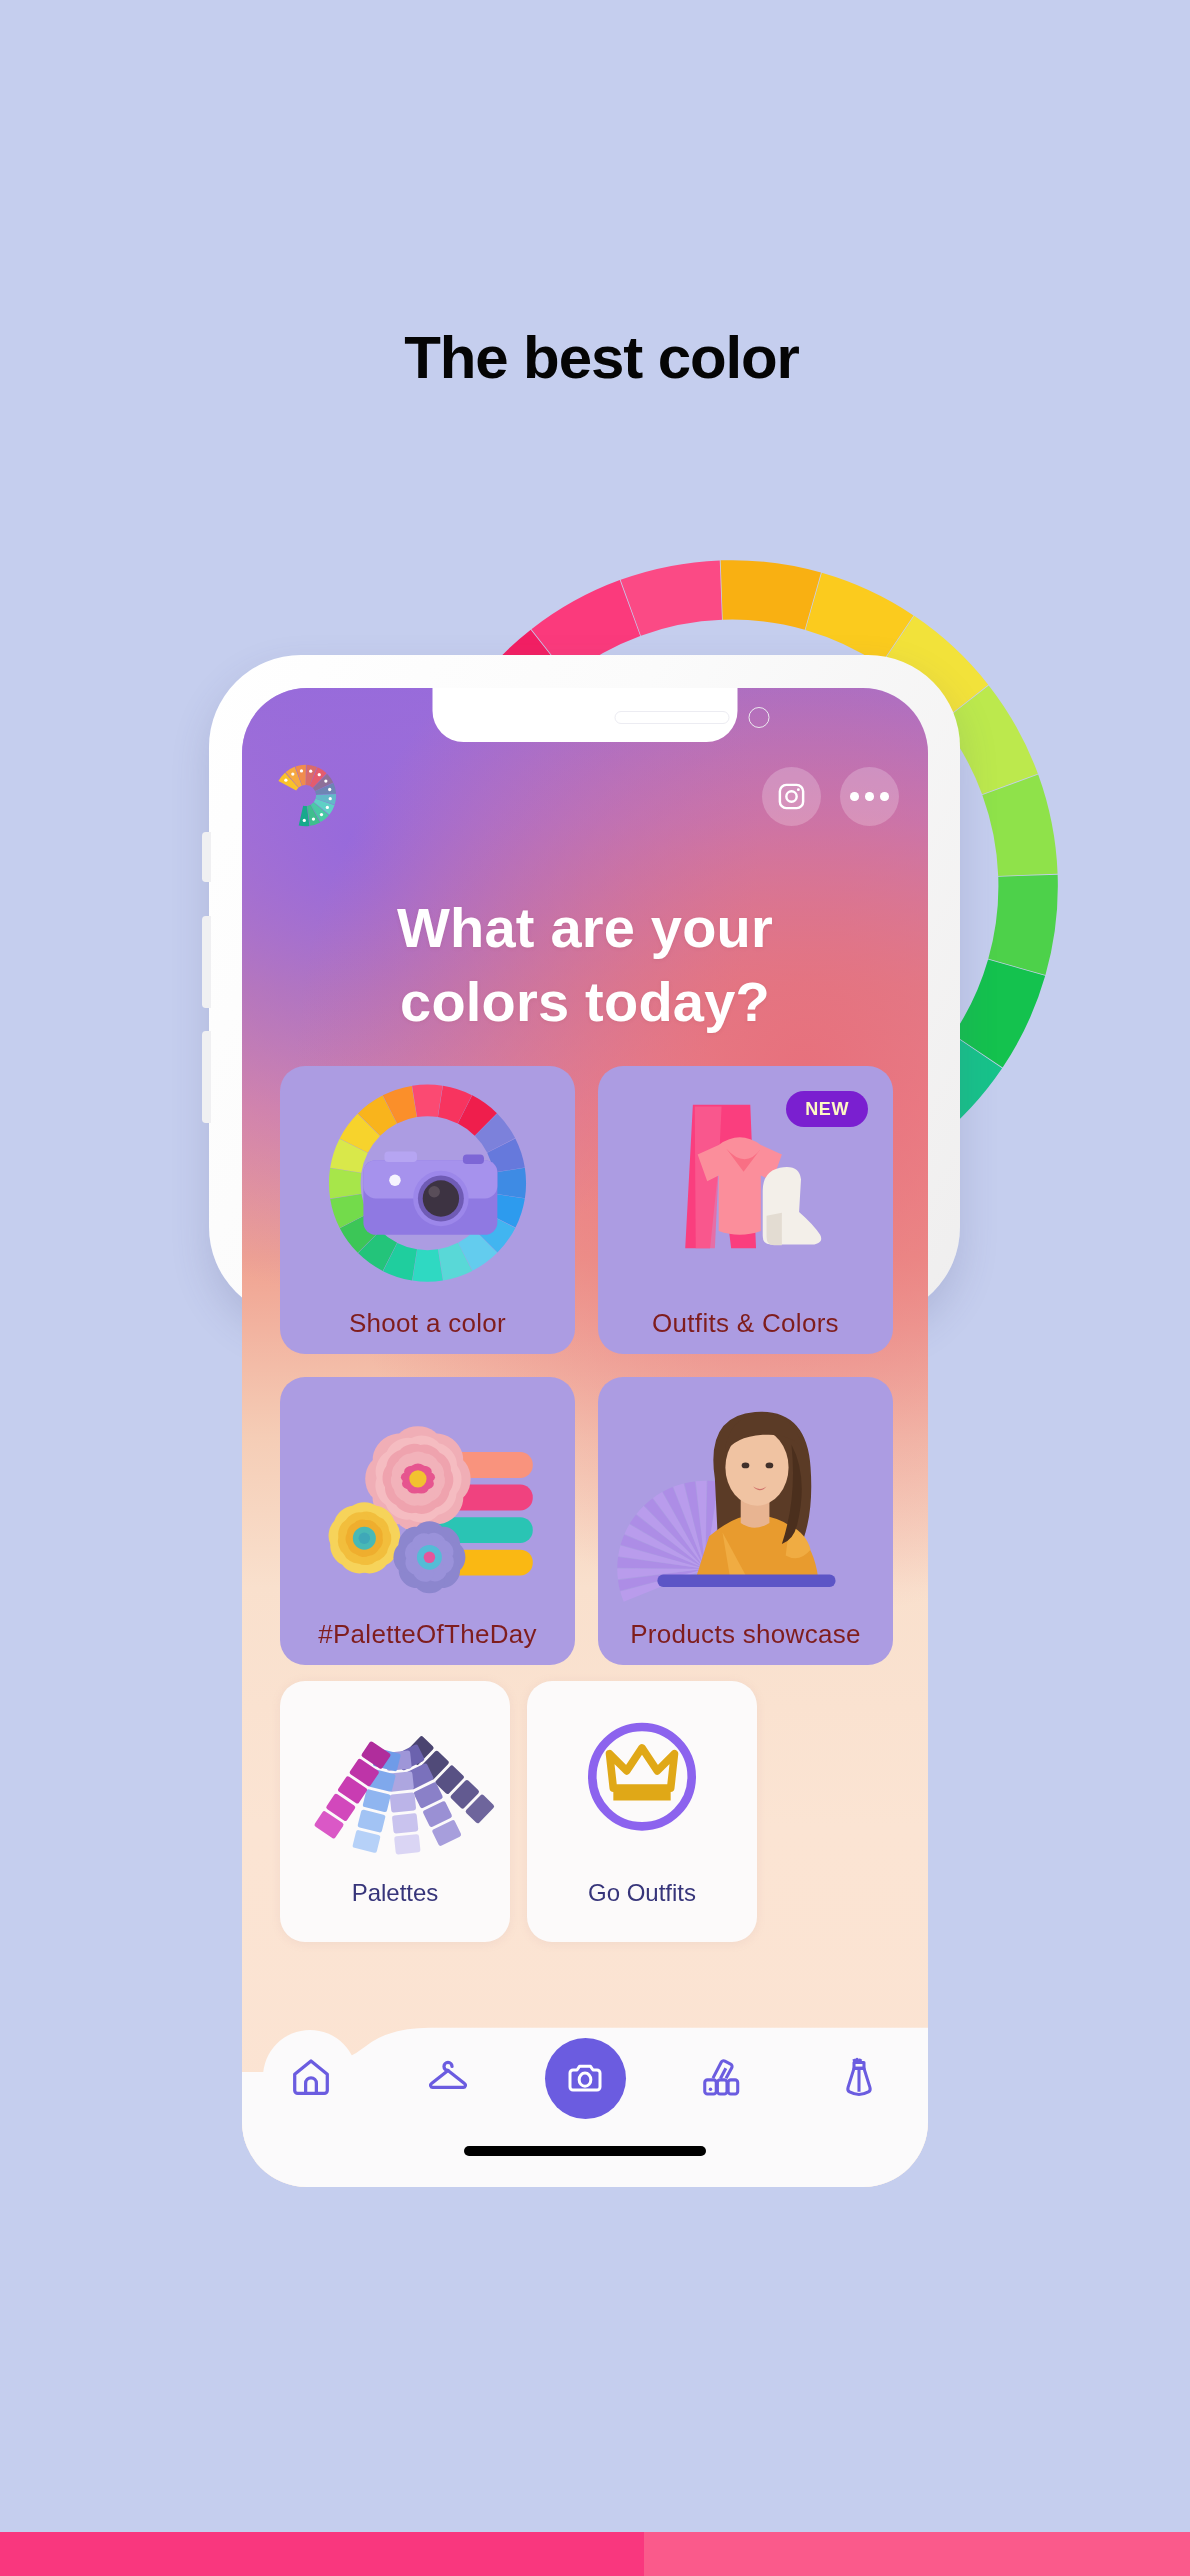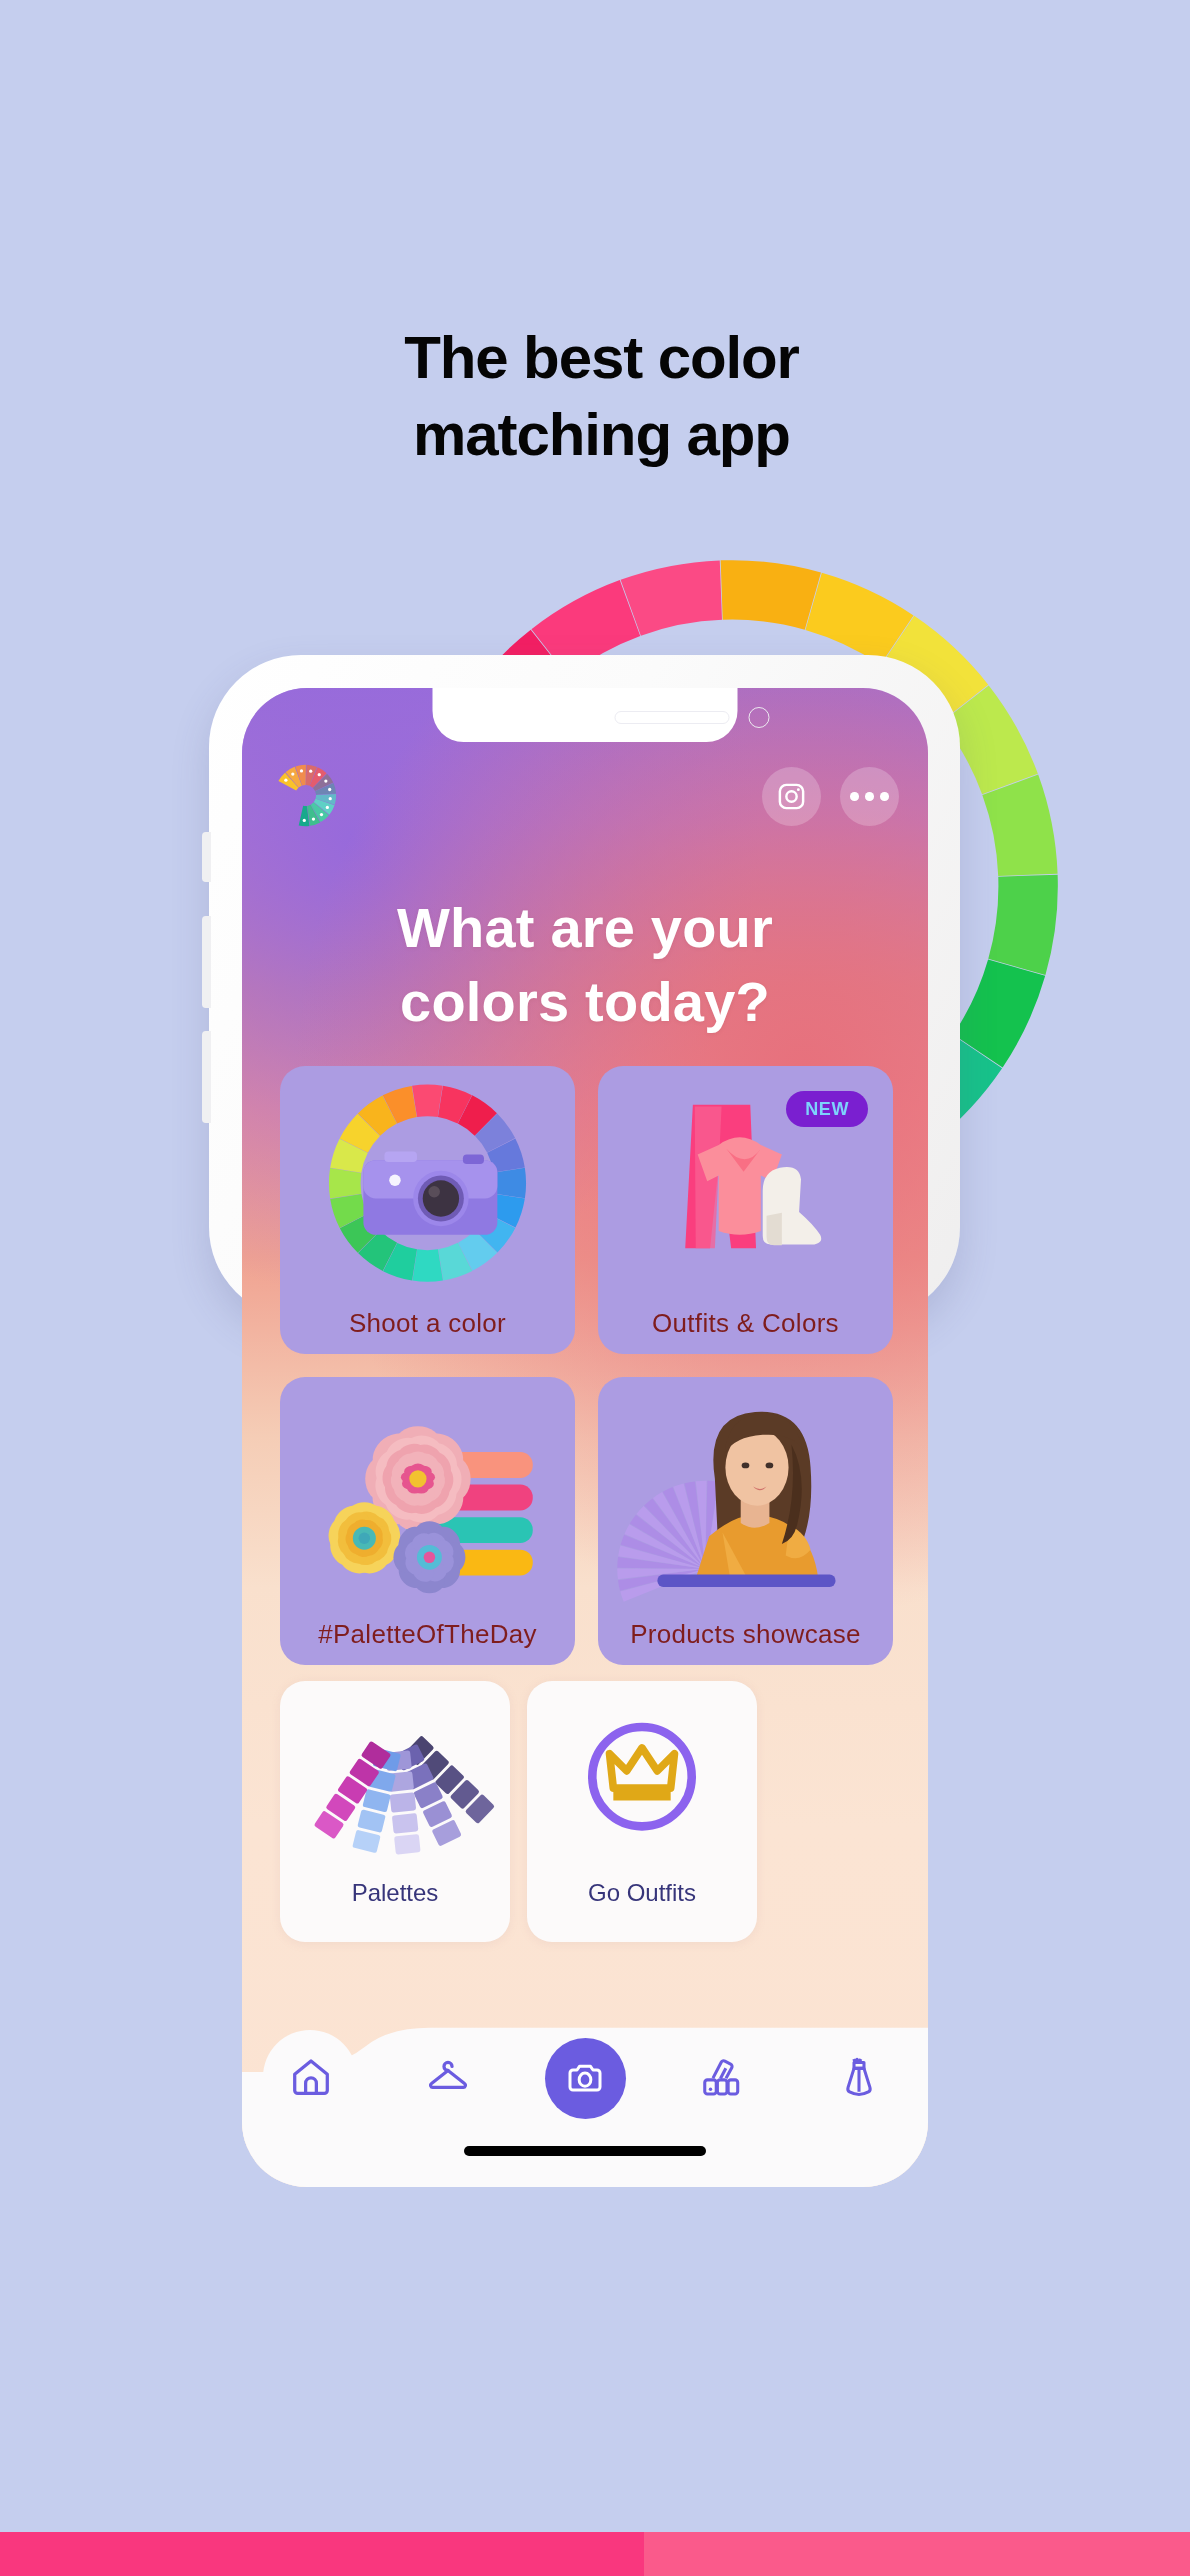--- a/index.html
+++ b/index.html
@@ -140,21 +140,21 @@
   .bcard .cap{
     position:absolute; bottom:15.3px; left:0; width:100%;
     text-align:center; color:#7f1d1d;
     font-size:26px; font-weight:500; letter-spacing:0.3px;
   }
   .bcard .art{
     position:absolute; top:9.6px; left:0; width:100%; height:222px;
   }
   .badge{
     position:absolute; top:25px; right:25px;
-    background:#7a1fd0; color:#7dd3fc;
+    background:#7a1fd0; color:#fef9c3;
     font-size:18px; font-weight:bold; letter-spacing:0.6px;
     padding:7.7px 19px; border-radius:29px;
     z-index:3;
   }
 
   
   .srow{
     position:absolute; top:993px; left:38px; width:724px;
     display:grid; grid-template-columns:1fr 1fr 1fr; gap:17px; z-index:7;
   }
@@ -194,21 +194,20 @@
   
   .strip{ position:absolute; left:0; bottom:0; width:1190px; height:44px; display:flex; z-index:10;}
   .strip .l{ width:644px; height:44px; background:#F9377E;}
   .strip .r{ flex:1; height:44px; background:#FA5A8B;}
 </style>
 </head>
 <body>
 
 <div class="headline">
   <span>The best color</span>
-  <span>matching app</span>
 </div>
 
 <div class="wheel-wrap">
   <svg width="690" height="690" viewBox="0 0 720 720">
     <g transform="translate(360,360)">
       <g id="ring">
           <path d="M-326.82897661902837 -93.71670097777988 A340 340 0 0 1 -282.3695557611983 -189.3869952748169 L-230.8786367694504 -154.8517196658797 A278 278 0 0 0 -267.23075147085257 -76.6271849171259 Z" fill="#E3104E"></path>
           <path d="M-281.87277466871416 -190.12558718005394 A340 340 0 0 1 -210.02560595652918 -267.37472738198863 L-171.7268189879856 -218.618159447626 A278 278 0 0 0 -230.47244517030157 -155.45562716486765 Z" fill="#F31F63"></path>
           <path d="M-209.32490161072383 -267.92365622628546 A340 340 0 0 1 -117.12288650639216 -319.18995826374424 L-95.76518367287359 -260.9847305803556 A278 278 0 0 0 -171.153890140533 -219.06698950266872 Z" fill="#FB3A7C"></path>
           <path d="M-116.28684873072736 -319.4954910672089 A340 340 0 0 1 -12.755362881874827 -339.76065210343546 L-10.429384944591769 -277.8042978963384 A278 278 0 0 0 -95.0815998445359 -261.23454857848253 Z" fill="#FB4A85"></path>

